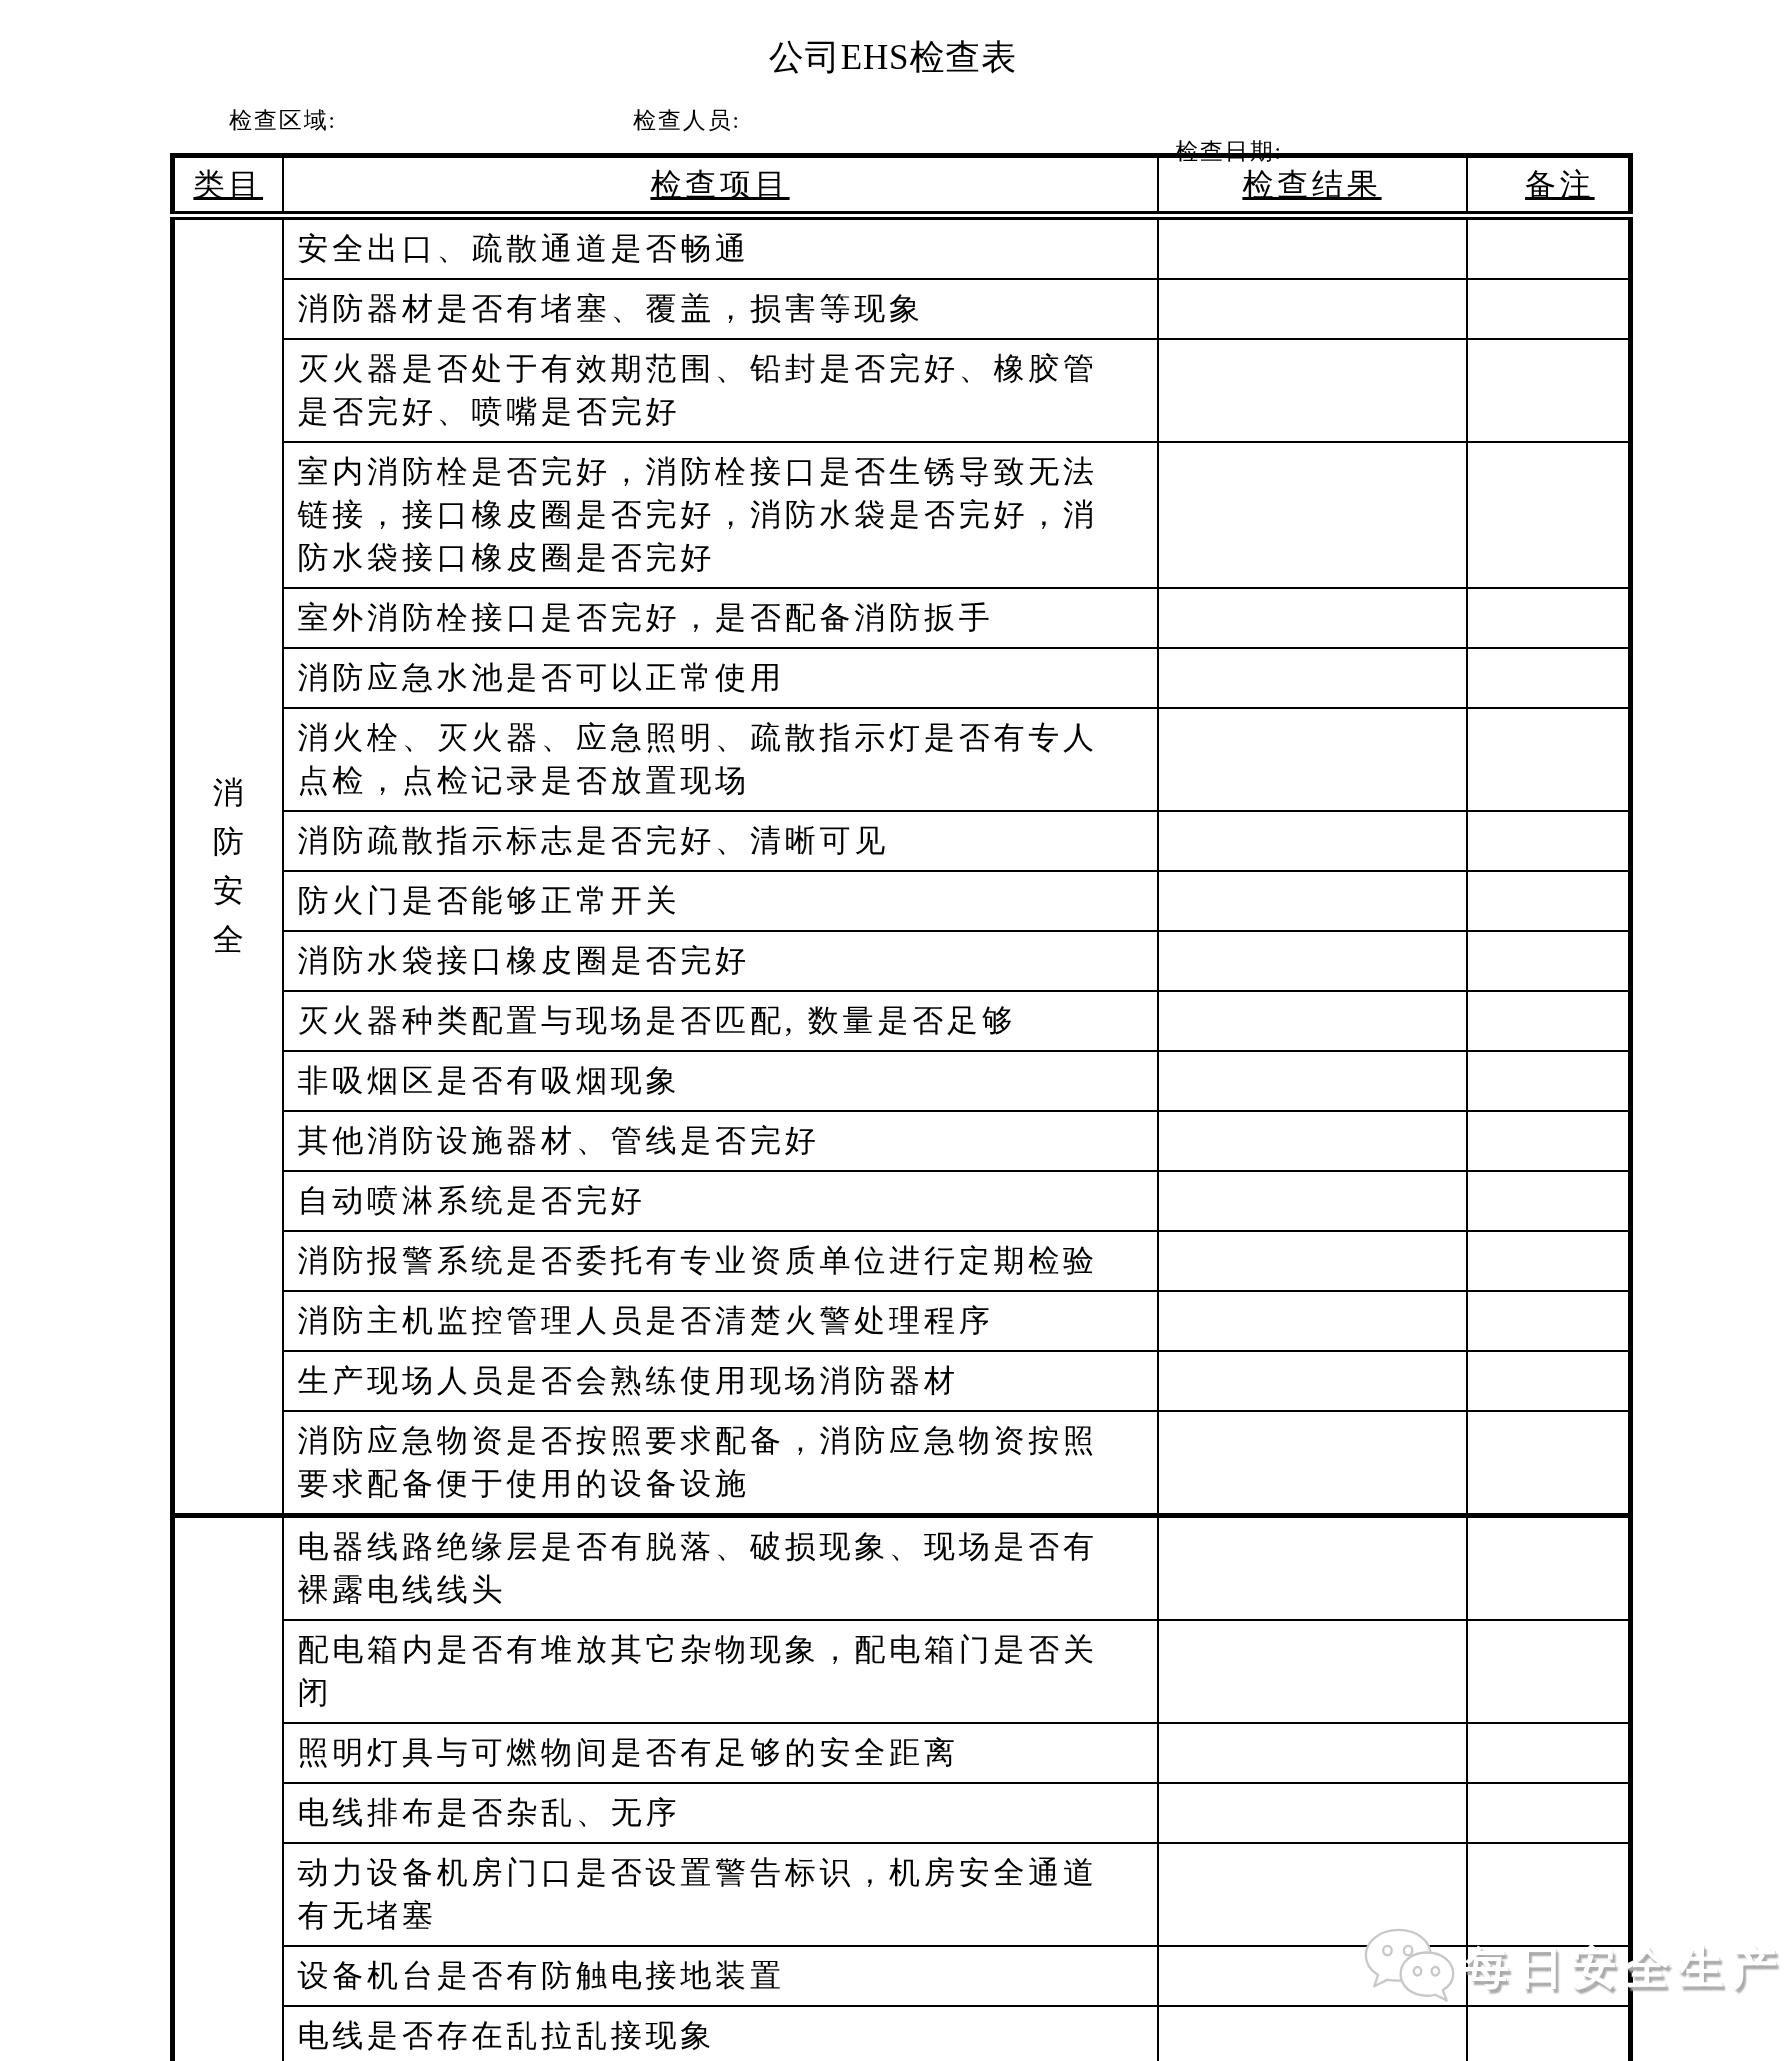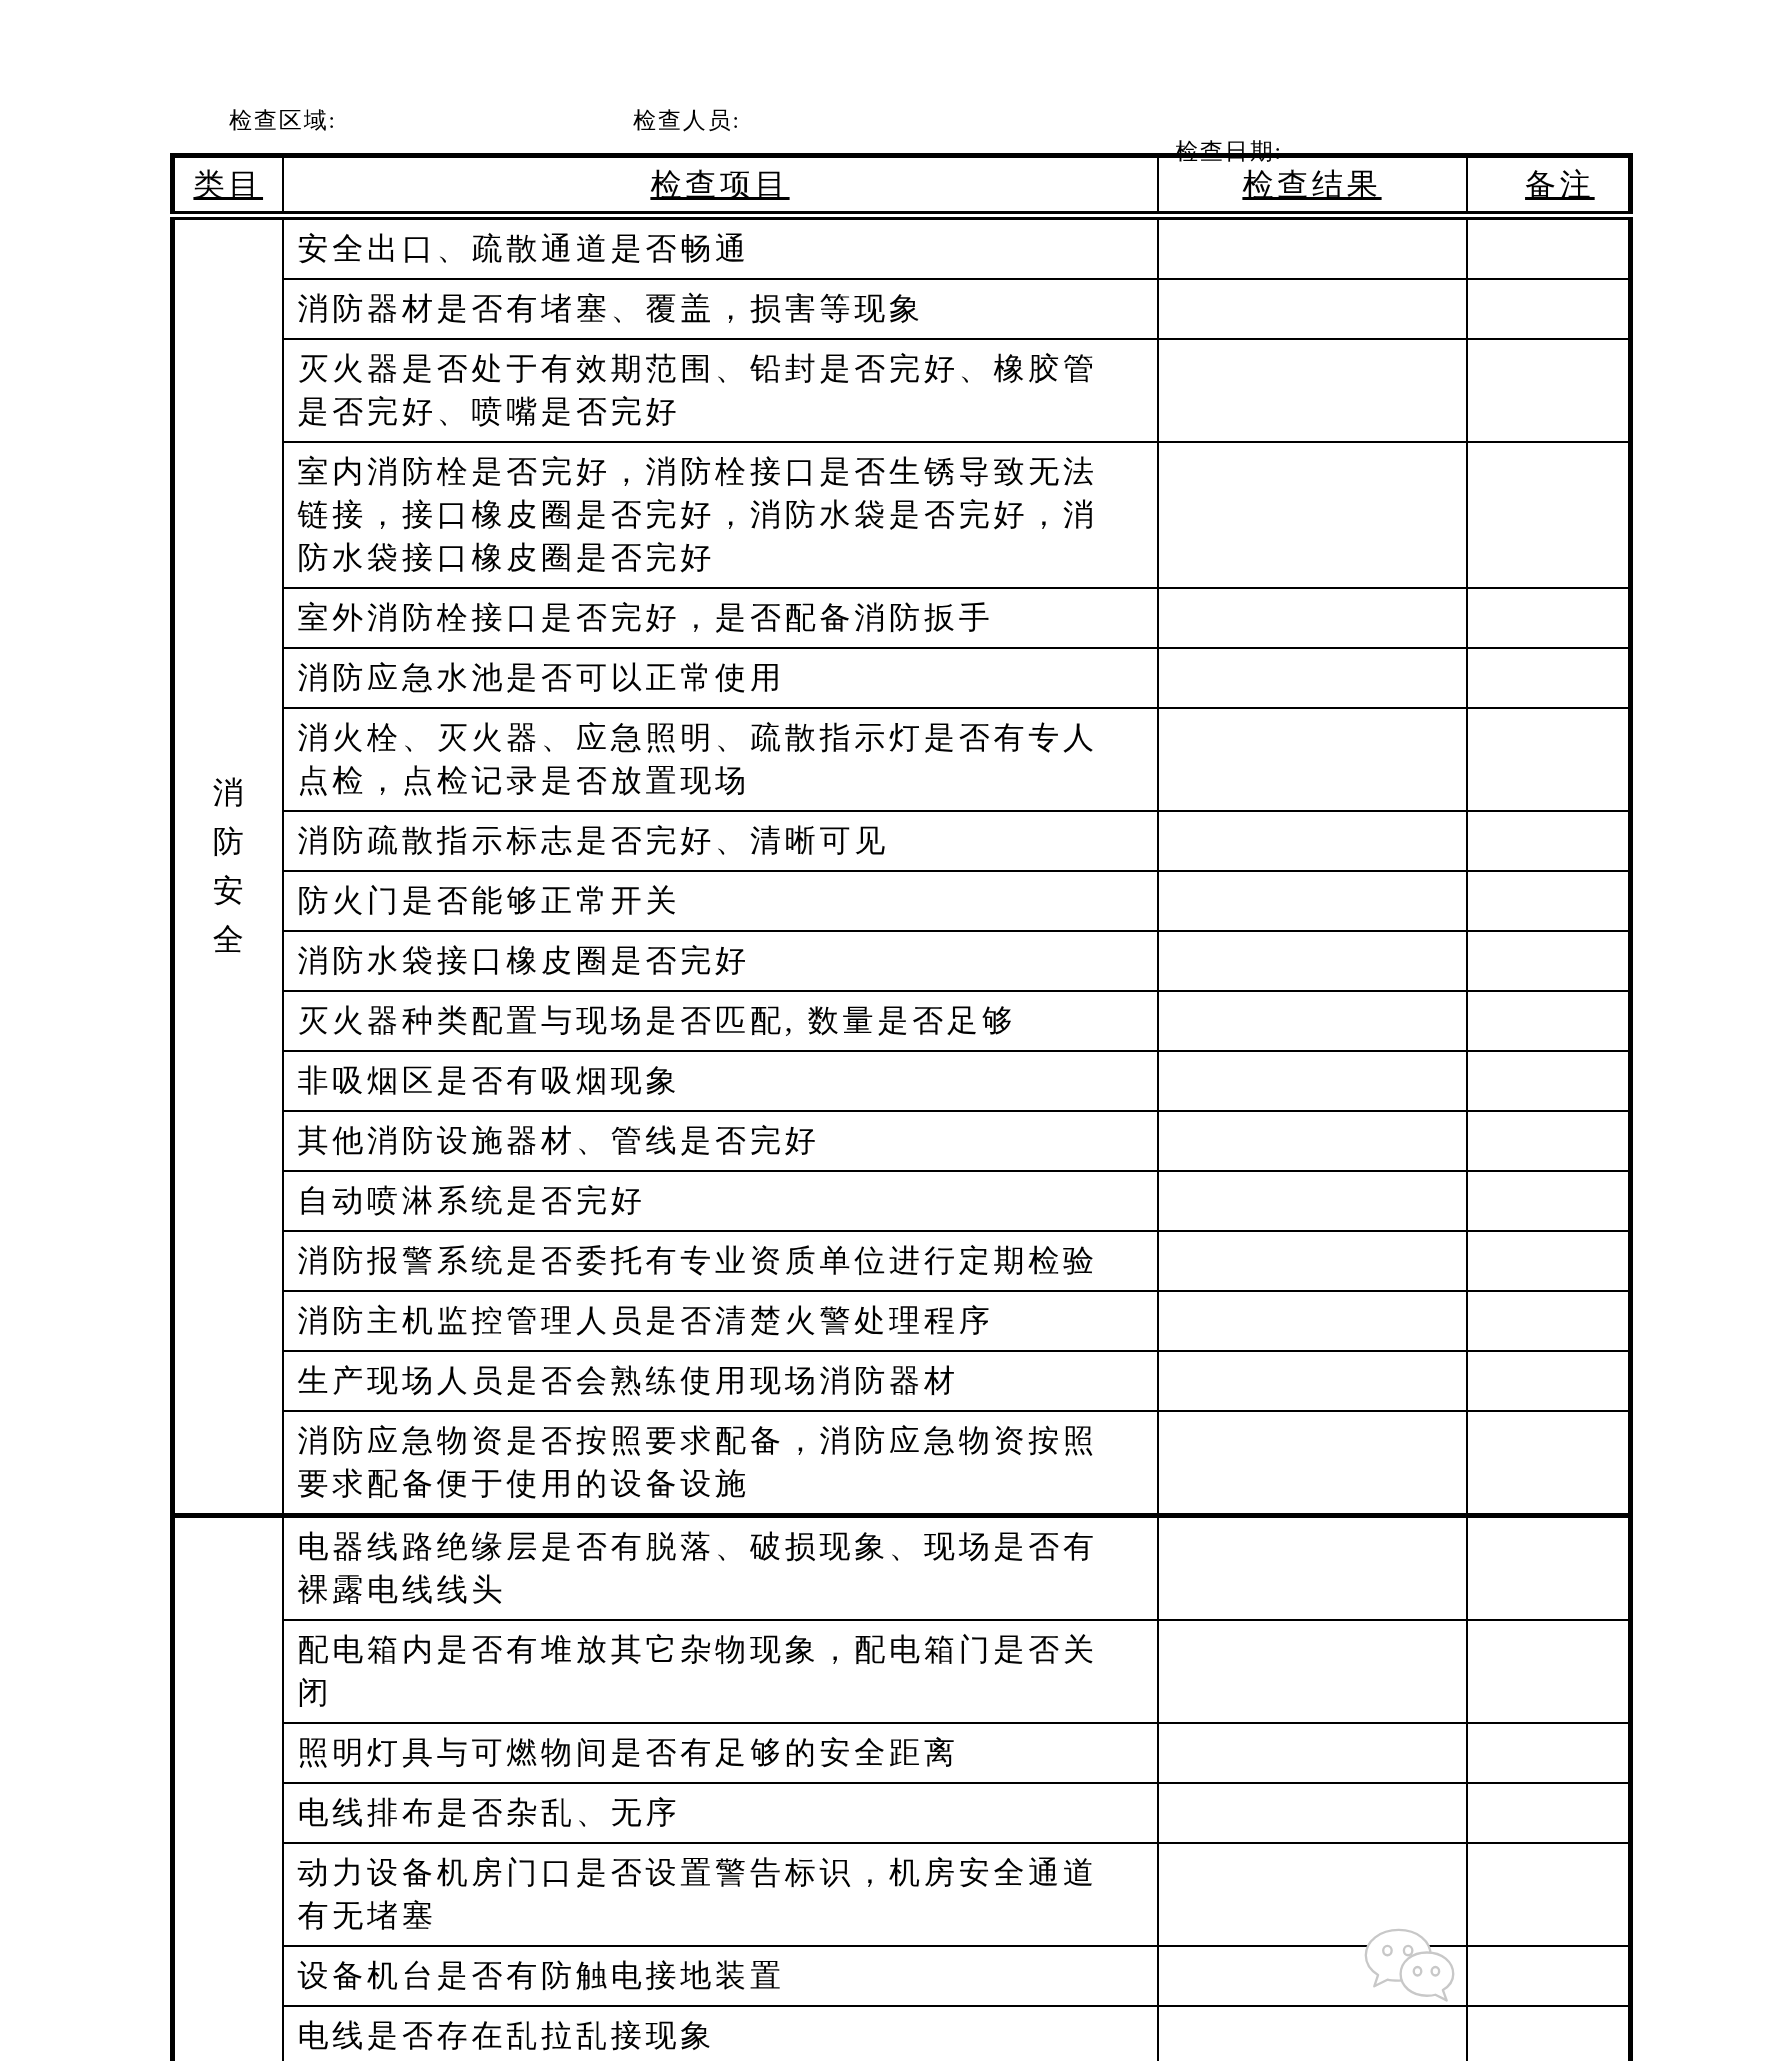--- a/index.html
+++ b/index.html
@@ -108,20 +108,21 @@
     color: #ffffff;
     text-shadow: 2.8px 3.8px 1.9px #a9a9a9, 0.9px 0.9px 0 #d9d9d9;
     white-space: nowrap;
   }
 </style>
 </head>
 <body>
 
 <div class="page">
 
+  <div class="title">公司EHS检查表</div>
 
   <span class="info-label info-area">检查区域:</span>
   <span class="info-label info-person">检查人员:</span>
   <span class="info-label info-date">检查日期:</span>
 
   <table class="ehs">
     <colgroup>
       <col class="c-cat">
         <col class="c-item">
         <col class="c-result">
@@ -277,16 +278,17 @@
     <svg class="wm-icon" viewBox="0 0 100 84" xmlns="http://www.w3.org/2000/svg">
       <g fill="#ffffff" stroke="#c8c8c8" stroke-width="2.5" stroke-linejoin="round">
         <path d="M 38 2 C 18 2 3 14 3 29 C 3 38 8 45 16 50 L 12 62 L 26 55 C 30 56 34 56 38 56 C 58 56 72 44 72 29 C 72 14 58 2 38 2 Z"></path>
         <ellipse cx="26" cy="24" rx="4.5" ry="5"></ellipse>
         <ellipse cx="48" cy="24" rx="4.5" ry="5"></ellipse>
         <path d="M 68 26 C 52 26 40 36 40 49 C 40 62 52 72 68 72 C 71 72 74 72 77 71 L 89 77 L 85 66 C 92 62 96 56 96 49 C 96 36 84 26 68 26 Z"></path>
         <ellipse cx="58" cy="46" rx="4" ry="4.5"></ellipse>
         <ellipse cx="77" cy="46" rx="4" ry="4.5"></ellipse>
       </g>
     </svg>
+    <span class="wm-text">每日安全生产</span>
   </div>
 
 </div>
 
 
 </body></html>

